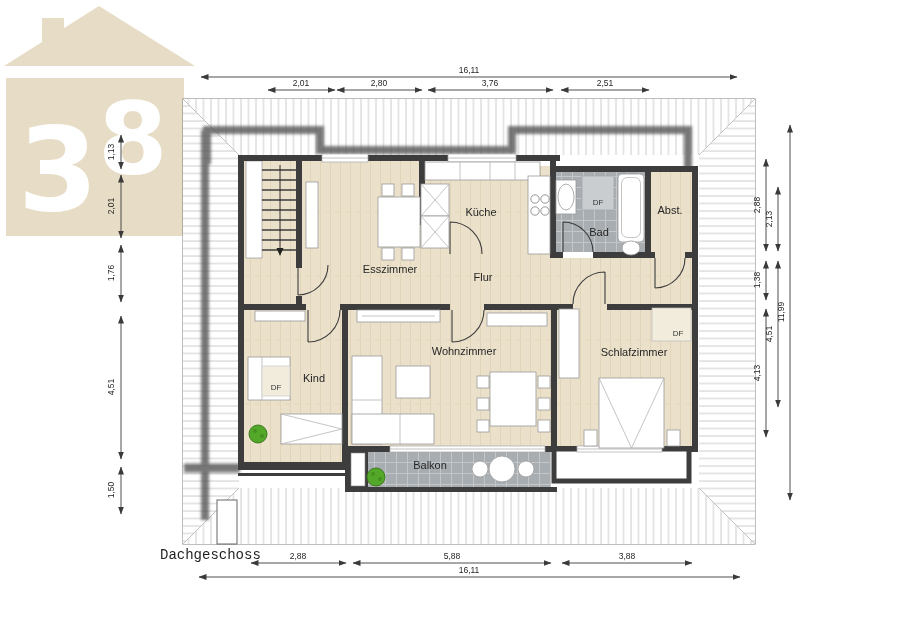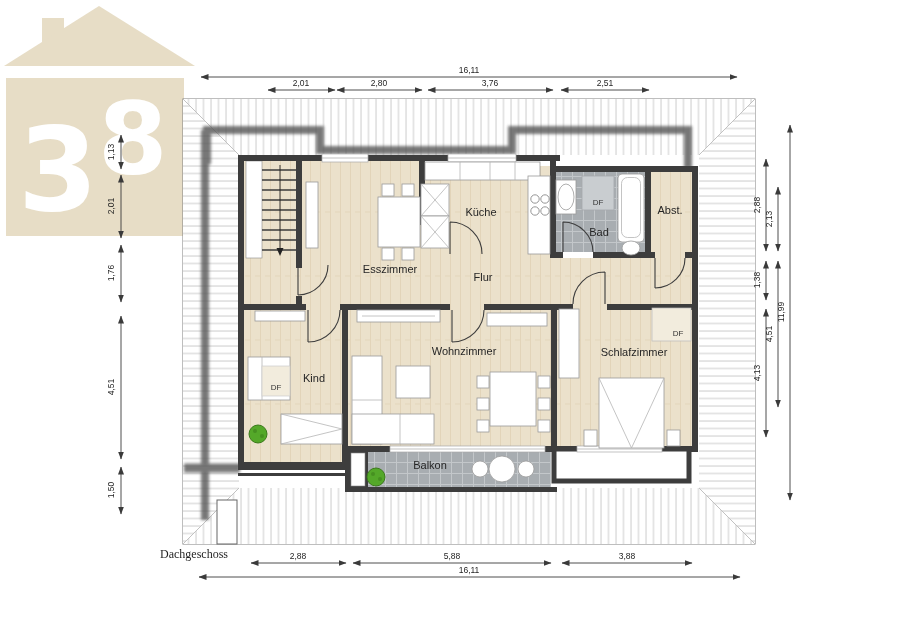--- a/index.html
+++ b/index.html
@@ -1,21 +1,21 @@
 <!DOCTYPE html>
 <html><head>
 <meta charset="utf-8">
 <style>
   html,body{margin:0;padding:0;background:#ffffff;}
   .canvas{position:relative;width:900px;height:637px;background:#fff;overflow:hidden;
           font-family:"Liberation Sans",sans-serif;}
   .logo{position:absolute;left:2px;top:4px;}
   .plan{position:absolute;left:0;top:0;}
-  .plan-title{position:absolute;left:160px;top:547px;font-size:12px;color:#1f1f1f;
-              font-family:Liberation Serif, serif;}
+  .plan-title{position:absolute;left:160px;top:547px;font-size:14px;color:#1f1f1f;
+              font-family:Liberation Mono, monospace;}
   .room-label{font:11px "Liberation Sans",sans-serif;fill:#262626;}
   .df-label{font:8px "Liberation Sans",sans-serif;fill:#333;}
   .dim-label{font:8.5px "Liberation Sans",sans-serif;fill:#1f1f1f;}
   .dim{stroke:#3a3a3a;stroke-width:0.9;}
   .furn{fill:#ffffff;stroke:#9a9a9a;stroke-width:0.8;}
   .furnline{stroke:#b5b5b5;stroke-width:0.8;fill:none;}
 </style>
 </head>
 <body>
 

